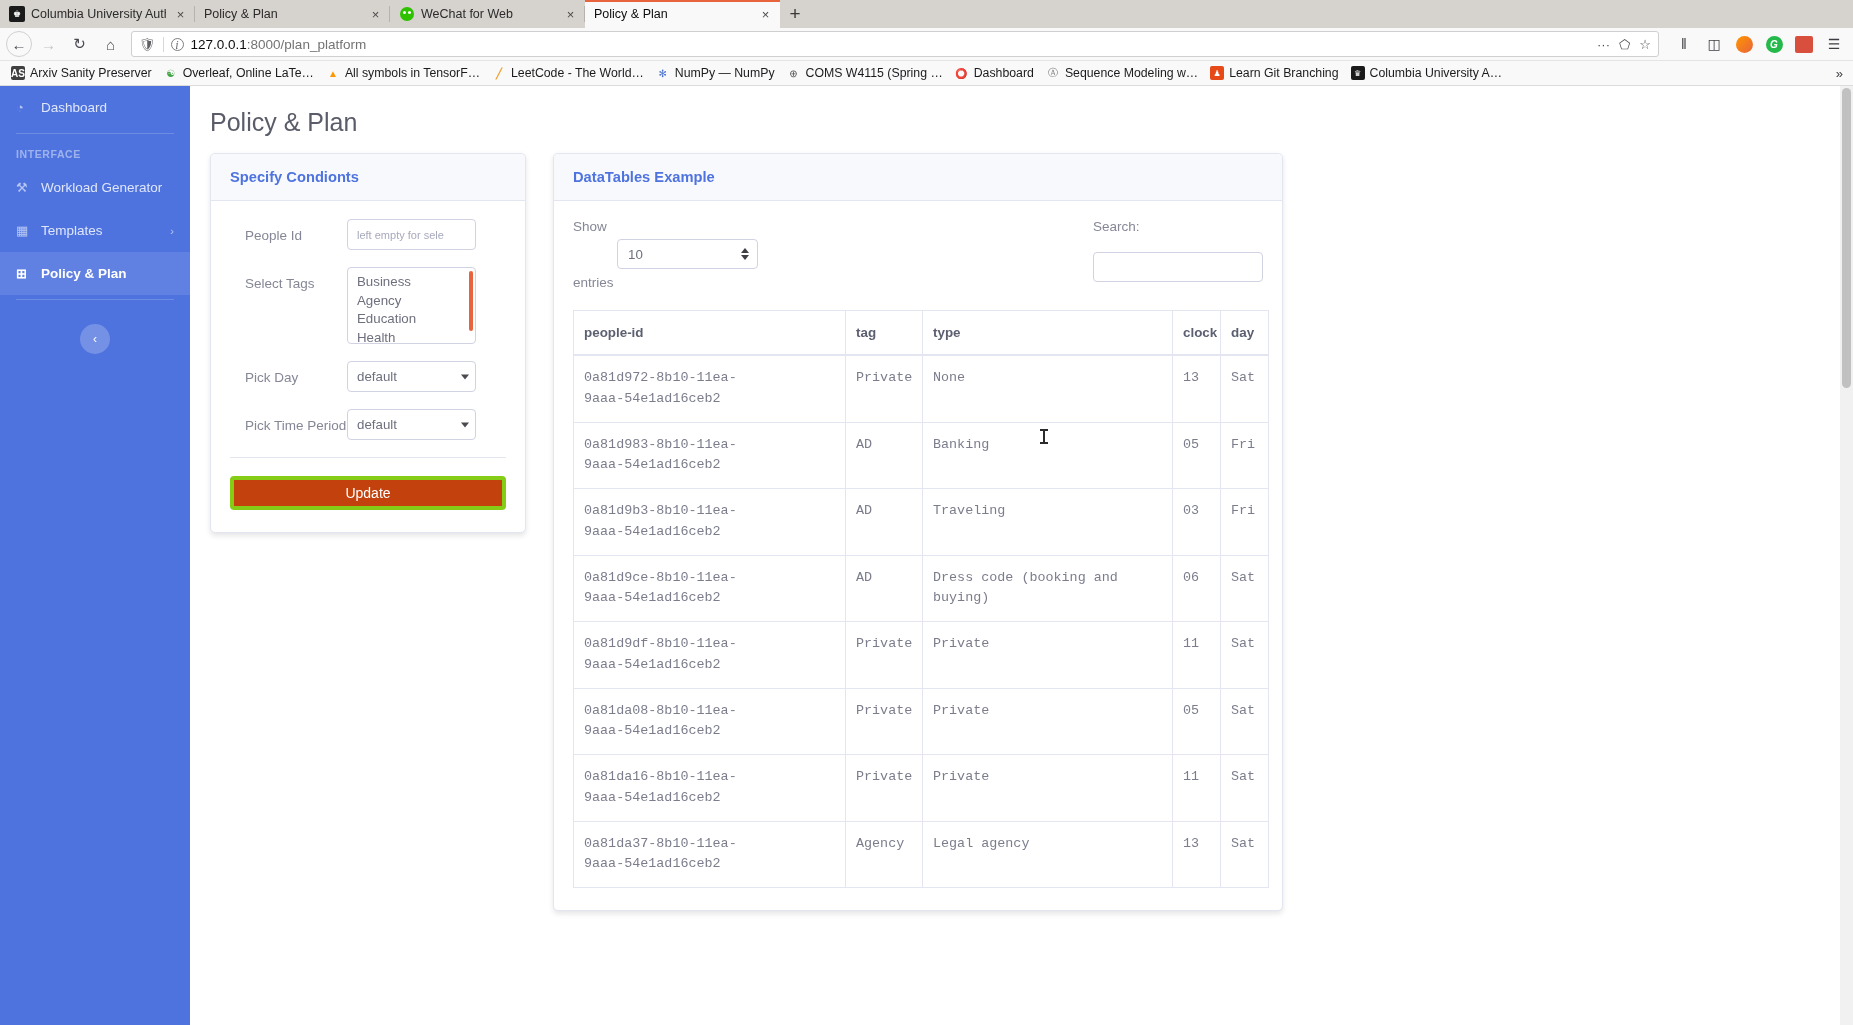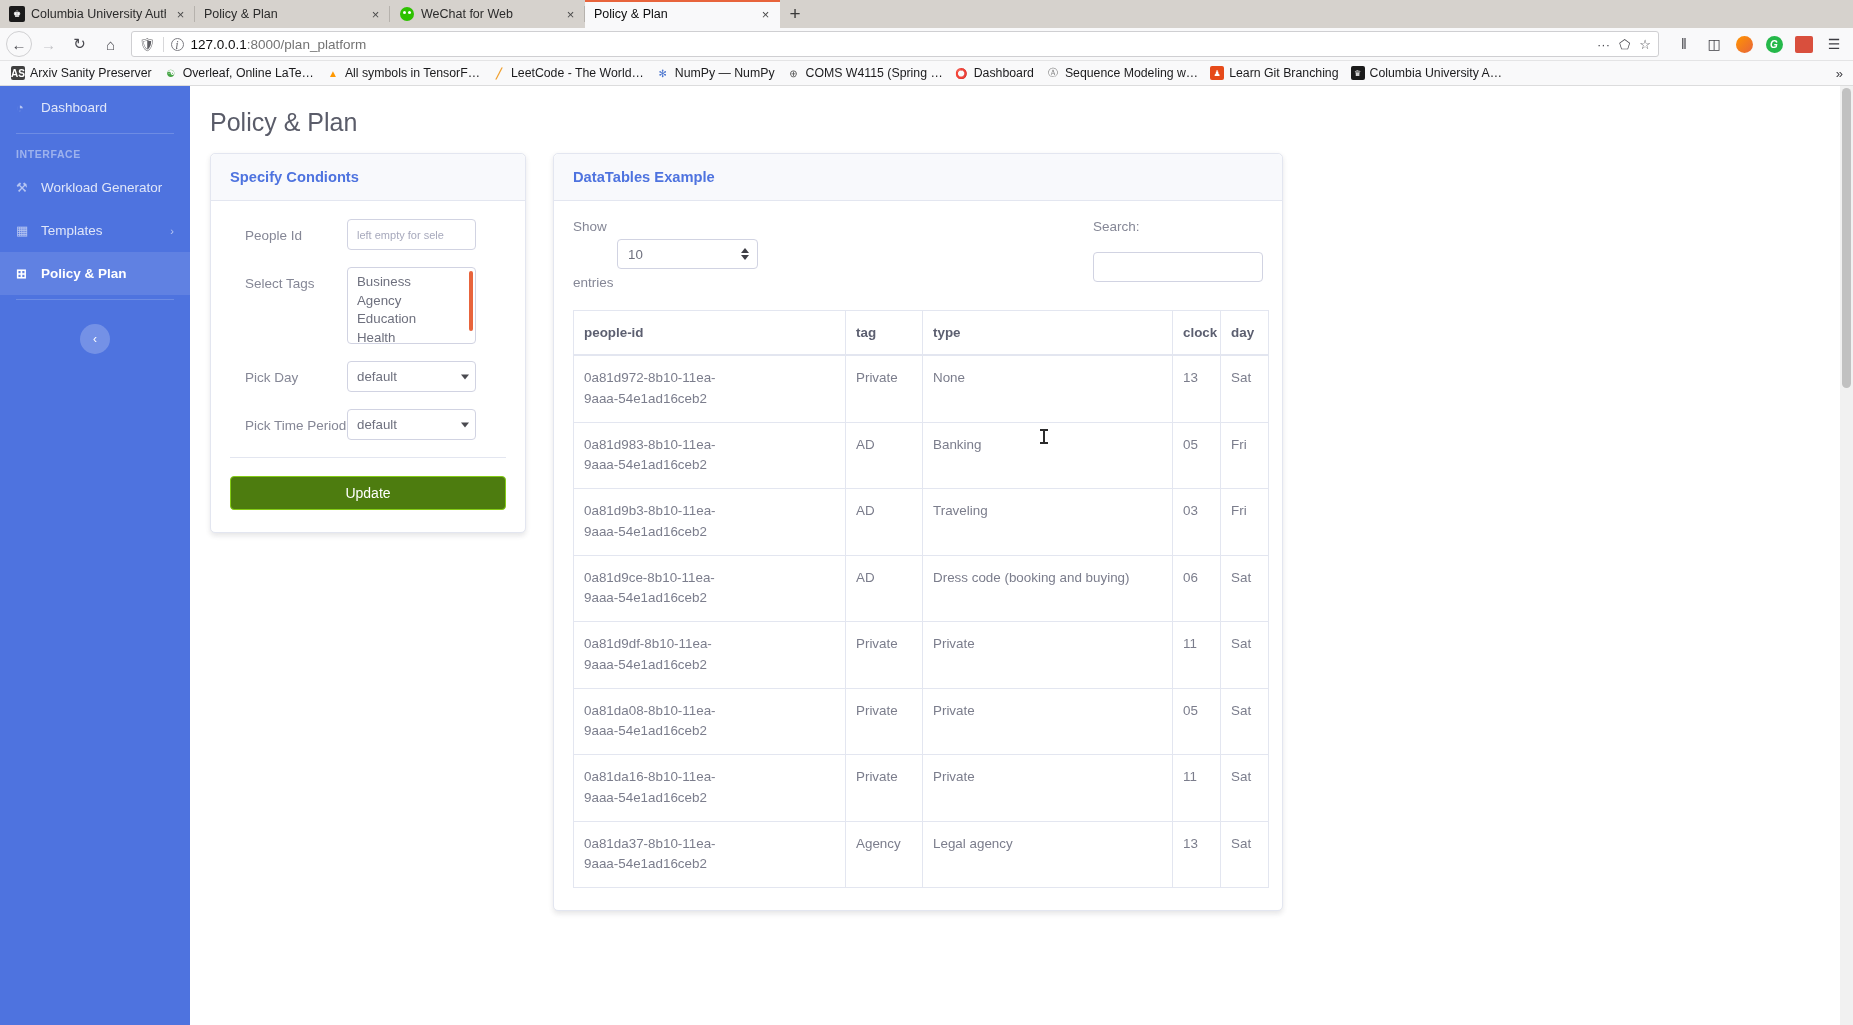--- a/index.html
+++ b/index.html
@@ -152,22 +152,22 @@
     appearance: none; -webkit-appearance: none;
     font-family: "Liberation Sans", sans-serif;
   }
   .sel-arrow {
     position: absolute; right: 7px; top: 50%; transform: translateY(-50%);
     width: 0; height: 0; border-left: 4px solid transparent; border-right: 4px solid transparent;
     border-top: 5px solid #4a4a50; pointer-events: none;
   }
   .hr { height: 1px; background: #e3e6f0; margin: 6px 0 18px; }
   .btn-update {
-    display: block; width: 100%; height: 34px; background: #4d7c0f;
-    border: 1px solid #84cc16; border-radius: 4px; color: #fff;
+    display: block; width: 100%; height: 34px; background: #c2410c;
+    border: 4px solid #84cc16; border-radius: 4px; color: #fff;
     font-size: 14px; font-family: "Liberation Sans", sans-serif;
   }
 
   .dt-controls { display: flex; justify-content: space-between; align-items: flex-start; }
   .dt-show { font-size: 13.5px; color: #858796; }
   .dt-show .lbl { display: block; margin-bottom: 5px; }
   .dt-show .ent { display: block; margin-top: 6px; }
   .dt-selwrap { position: relative; display: inline-block; margin-left: 44px; }
   .dt-sel {
     width: 141px; height: 30px; border: 1px solid #d1d3e2; border-radius: 4px;
@@ -190,21 +190,21 @@
   table.dt { width: 100%; border-collapse: collapse; margin-top: 20px; table-layout: fixed;}
   table.dt th {
     text-align: left; font-size: 13.4px; color: #5c5f70; font-weight: bold;
     padding: 14px 10px; border-top: 1px solid #e3e6f0; border-bottom: 2px solid #e3e6f0;
     border-left: 1px solid #e3e6f0;
   }
   table.dt th:last-child, table.dt td:last-child { border-right: 1px solid #e3e6f0; }
   table.dt td {
     font-size: 13.4px; color: #7b7d8c; padding: 12px 10px; vertical-align: top;
     border-bottom: 1px solid #e3e6f0; border-left: 1px solid #e3e6f0;
-    line-height: 1.55; height: 62px;
+    line-height: 1.55; height: 62px; font-family: Liberation Mono, monospace;
   }
   .c-id { width: 272px; } .c-tag { width: 77px; } .c-type { width: 250px; }
   .c-clock { width: 48px; } .c-day { width: 48px; }
   .uuid { display:block; }
 
   .vscroll {
     position: absolute; right: 0; top: 0; bottom: 0; width: 13px; background: #f1f1f1;
   }
   .vscroll .thumb { position: absolute; left: 2px; right: 2px; top: 2px; height: 300px;
     background: #c1c1c1; border-radius: 5px; }

